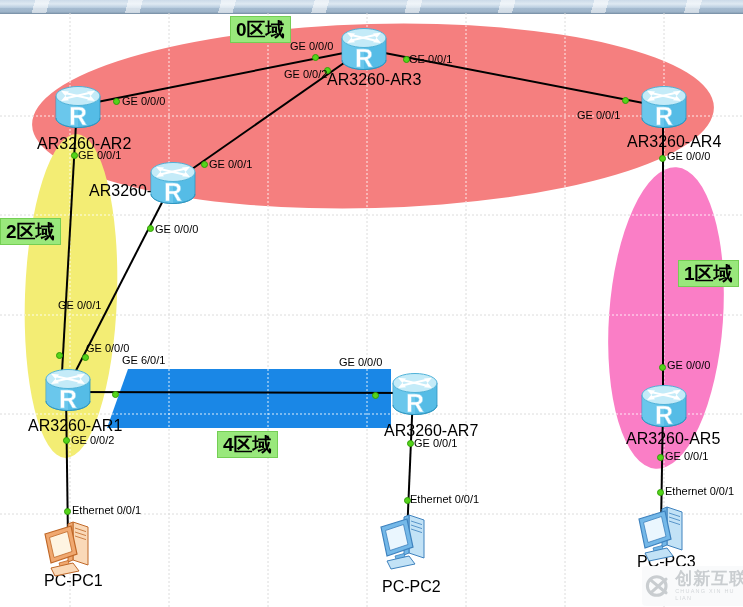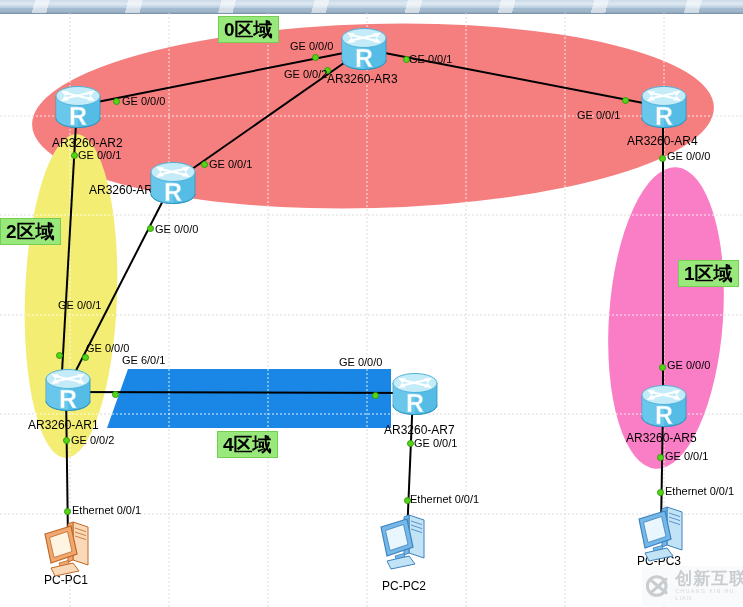--- a/index.html
+++ b/index.html
@@ -7,21 +7,21 @@
          font-family:"Liberation Sans","DejaVu Sans",sans-serif;}
   .topbar{position:absolute;left:0;top:0;width:743px;height:13px;
     background:
       repeating-linear-gradient(105deg, rgba(255,255,255,0) 0 34px, rgba(255,255,255,.55) 34px 48px, rgba(255,255,255,0) 48px 90px),
       linear-gradient(180deg,#CBDAE8 0%,#DEE9F2 30%,#BACEE0 58%,#A5BBD0 62%,#9FB5CA 88%,#8BA2B8 100%);
     border-bottom:1px solid #7E95AB;}
   svg.canvas{position:absolute;left:0;top:0;}
   .dot{position:absolute;width:7px;height:7px;border-radius:50%;
        background:#55D41A;border:1px solid #2F9E06;box-sizing:border-box;z-index:6;}
   .plabel{position:absolute;font-size:11px;line-height:12px;color:#000;white-space:nowrap;z-index:7;}
-  .dlabel{position:absolute;font-size:12px;line-height:13px;color:#000;white-space:nowrap;z-index:8;}
+  .dlabel{position:absolute;font-size:16px;line-height:13px;color:#000;white-space:nowrap;z-index:8;}
   .dev{position:absolute;z-index:9;}
   .alabel{position:absolute;font-size:19px;font-weight:bold;line-height:25px;color:#000;
           background:#99E87C;border:1px solid #74CE54;padding:0 5px;white-space:nowrap;z-index:10;}
   .pc-orange{--pc-line:#C06828;--pc-mid:#F0A870;--pc-light:#FAD9B8;--pc-screen:#FEF4E2;}
   .pc-blue{--pc-line:#3E82BE;--pc-mid:#74B8E8;--pc-light:#C2E2F6;--pc-screen:#EAF6FE;}
   .watermark{position:absolute;left:642px;top:566px;width:108px;height:38px;z-index:12;
              display:flex;align-items:center;gap:4px;background:rgba(249,250,251,0.95);
              border-radius:4px;padding:1px 2px;}
   .wm-col{display:flex;flex-direction:column;}
   .wm-text{font-size:17px;font-weight:bold;color:#C9CDD0;line-height:18px;letter-spacing:1px;}
@@ -203,32 +203,32 @@
       </svg></div>
   <div class="dev" style="left:376px;top:512px">
     <svg class="pc-blue" width="58" height="58">
         <use href="#sym-pc"></use>
       </svg></div>
   <div class="dev" style="left:634px;top:504px">
     <svg class="pc-blue" width="58" height="58">
         <use href="#sym-pc"></use>
       </svg></div>
 
-  <div class="dlabel" style="left:52px;top:137px">AR3260-AR2</div>
+  <div class="dlabel" style="left:37px;top:137px">AR3260-AR2</div>
   <div class="dlabel" style="left:327px;top:73px">AR3260-AR3</div>
   <div class="dlabel" style="left:627px;top:135px">AR3260-AR4</div>
   <div class="dlabel" style="left:89px;top:184px">AR3260-AR6</div>
   <div class="dlabel" style="left:28px;top:419px">AR3260-AR1</div>
   <div class="dlabel" style="left:384px;top:424px">AR3260-AR7</div>
   <div class="dlabel" style="left:626px;top:432px">AR3260-AR5</div>
   <div class="dlabel" style="left:44px;top:574px">PC-PC1</div>
   <div class="dlabel" style="left:382px;top:580px">PC-PC2</div>
   <div class="dlabel" style="left:637px;top:555px">PC-PC3</div>
 
-  <div class="alabel" style="left:218px;top:16px">0区域</div>
+  <div class="alabel" style="left:230px;top:16px">0区域</div>
   <div class="alabel" style="left:0px;top:218px">2区域</div>
   <div class="alabel" style="left:678px;top:260px">1区域</div>
   <div class="alabel" style="left:217px;top:431px">4区域</div>
 
   <div class="watermark">
     <svg width="28" height="30" viewBox="0 0 32 32">
         <use href="#sym-cxlogo"></use>
       </svg>
     <div class="wm-col">
       <span class="wm-text">创新互联</span>

